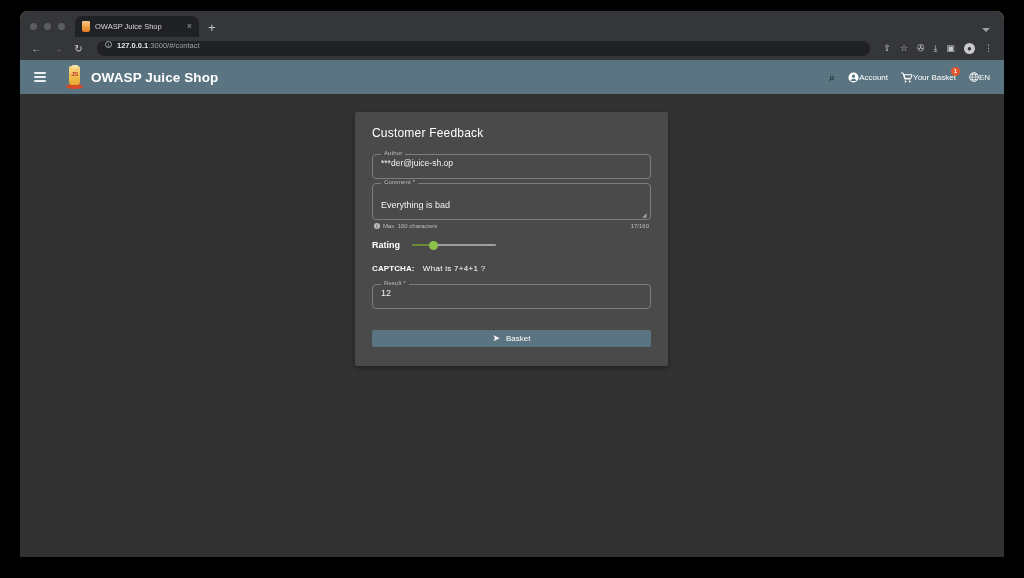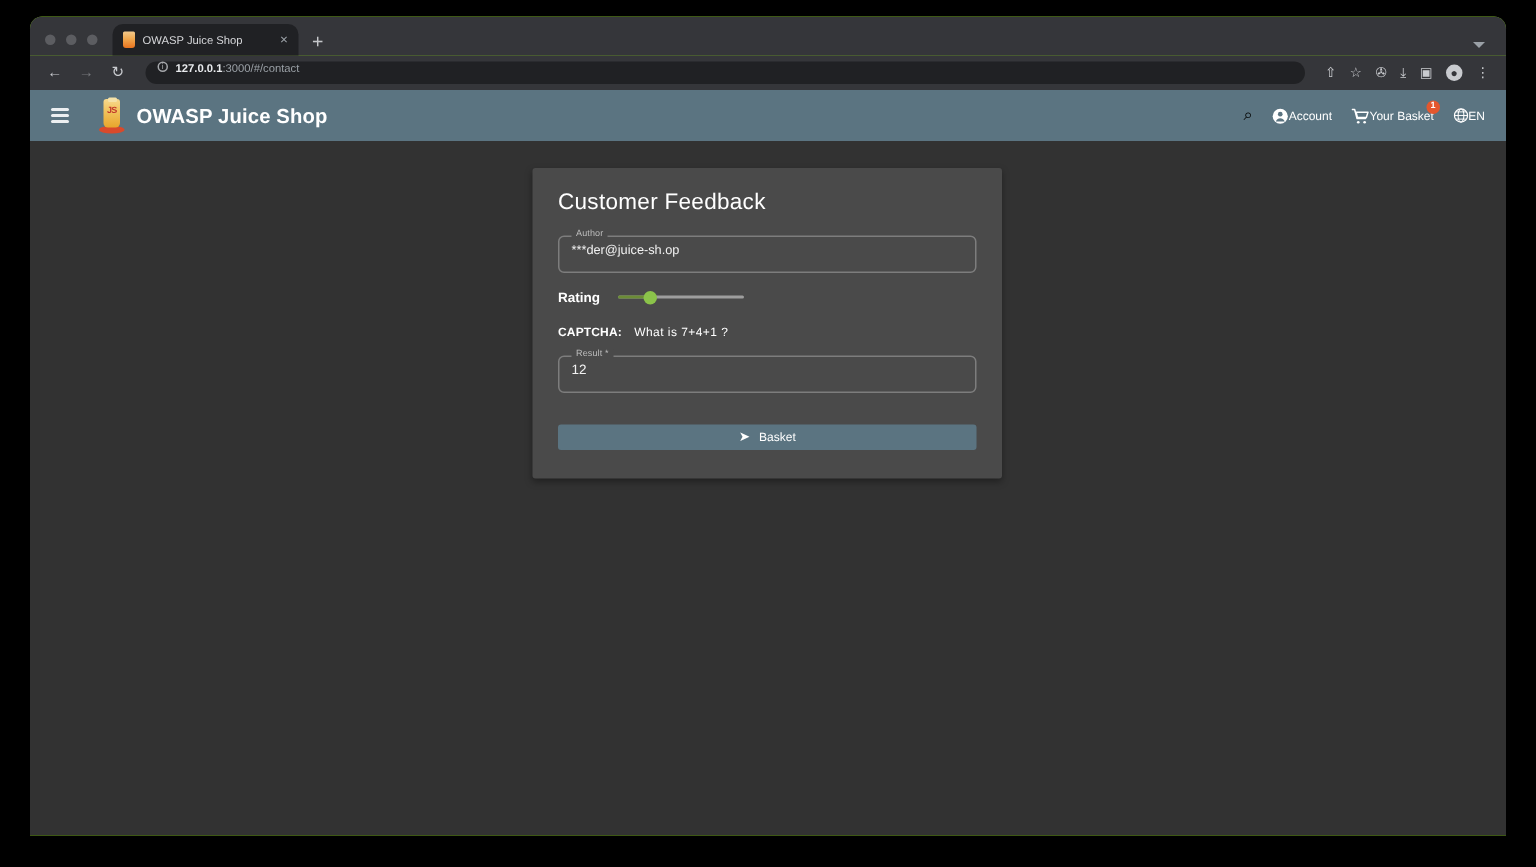--- a/index.html
+++ b/index.html
@@ -127,21 +127,21 @@
     font-size: 6px; line-height: 9px; text-align: center; font-weight: bold;
   }
 
   
   .card {
     position: absolute; left: 335px; top: 52px;
     width: 313px; background: #4a4a4a;
     border-radius: 2px; padding: 14px 17px 19px;
     box-shadow: 0 2px 5px rgba(0,0,0,.35);
   }
-  .card-title { font-size: 15px; color: #fff; margin-bottom: 14px; letter-spacing: .2px; }
+  .card-title { font-size: 12px; color: #fff; margin-bottom: 14px; letter-spacing: .2px; }
 
   .field { position: relative; margin-bottom: 4px; }
   .field-box {
     border: 1px solid #7d7d7d; border-radius: 4px;
     background: transparent; padding: 9px 8px 7px;
     position: relative;
   }
   .field-legend {
     position: absolute; left: 8px; top: -5px;
     background: #4a4a4a; padding: 0 3px;
@@ -287,20 +287,34 @@
       <div class="card">
         <div class="card-title">Customer Feedback</div>
 
         <div class="field">
           <div class="field-box tall">
             <span class="field-legend">Author</span>
             <span class="field-val">***der@juice-sh.op</span>
           </div>
         </div>
 
+        <div class="field">
+          <div class="field-box area">
+            <span class="field-legend">Comment *</span>
+            <span class="field-val big">Everything is bad</span>
+            <span class="resize-grip">◢</span>
+          </div>
+          <div class="hintrow">
+            <span class="hint-left">
+              <span class="hint-ico">i</span>
+              <span>Max. 160 characters</span>
+            </span>
+            <span>17/160</span>
+          </div>
+        </div>
 
         <div class="rating-row">
           <span class="rating-label">Rating</span>
           <span class="slider">
             <span class="slider-track"></span>
             <span class="slider-fill"></span>
             <span class="slider-thumb"></span>
           </span>
         </div>
 

